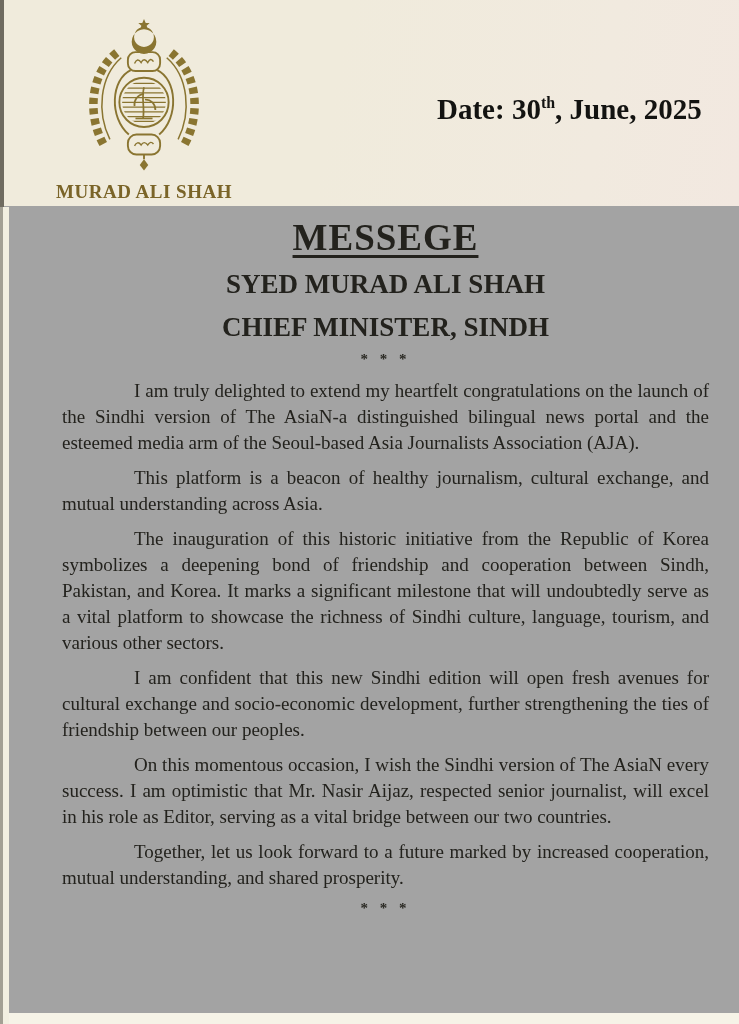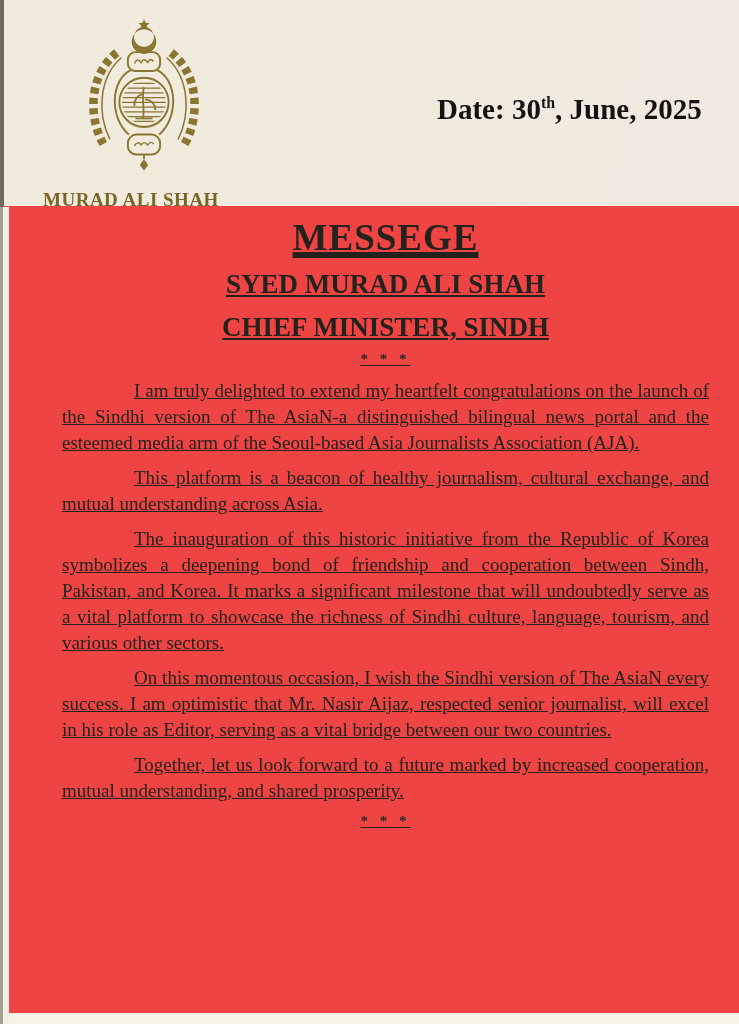--- a/index.html
+++ b/index.html
@@ -13,44 +13,43 @@
   }
   
   .letterhead {
     position:absolute; top:0; left:0; width:100%; height:206px;
     background:linear-gradient(100deg,#f0ebdc 45%, #f1eadf 80%, #f2e8e0 100%);
     border-bottom:1px solid rgba(120,110,80,0.10);
   }
   .emblem { position:absolute; left:68px; top:18px; width:152px; height:163px; }
   .logo-caption {
     position:absolute; left:43px; top:181px; width:202px;
-    font-weight:bold; font-size:19px;
-    color:#7a6428; letter-spacing:0.5px;margin-top:8px;
+    text-align:center; font-weight:bold; font-size:19px;
+    color:#7a6428; letter-spacing:0.5px;
   }
   .header-right { position:absolute; left:437px; top:82px; }
   .office-title {
     font-size:21px; font-weight:bold; color:#6d5a1f; letter-spacing:0.8px;
     white-space:nowrap;
   }
   .date-line {
     margin-top:11px; font-size:29px; font-weight:bold; color:#131311;
     white-space:nowrap;
   }
   .date-line sup { font-size:0.55em; }
   
   .edge-top-left { position:absolute; left:0; top:0; width:4px; height:207px; background:#6f6b60; z-index:6; }
   .edge-body-left { position:absolute; left:0; top:207px; bottom:0; width:9px; background:#f2efe1; border-left:3px solid #a3a094; box-sizing:border-box; z-index:6; }
   .edge-bottom { position:absolute; left:9px; right:0; bottom:0; height:11px; background:#f6f3e7; z-index:5; }
   
   .doc-body {
     position:absolute; top:206px; left:0; right:0; bottom:0;
-    background:#ef4444;
+    background:#a3a3a3;
     padding:4px 30px 0 62px; box-sizing:border-box;
     text-align:center;
-    text-decoration:underline;
   }
   .message-heading {
     font-size:37px; font-weight:bold; margin:6px 0 10px; letter-spacing:1px;
     text-decoration:underline; text-decoration-thickness:3px; text-underline-offset:5px;
   }
   .author-name  { font-size:27px; font-weight:bold; margin:0 0 12px; }
   .author-title { font-size:27px; font-weight:bold; margin:0 0 8px; }
   .separator { font-size:15px; font-weight:bold; letter-spacing:4px; color:#2a2923; }
   .paragraphs {
     margin-top:10px; text-align:justify;
@@ -138,20 +137,21 @@
   <div class="doc-body">
     <div class="message-heading">MESSEGE</div>
     <div class="author-name">SYED MURAD ALI SHAH</div>
     <div class="author-title">CHIEF MINISTER, SINDH</div>
     <div class="separator">* * *</div>
 
     <div class="paragraphs">
       <p>I am truly delighted to extend my heartfelt congratulations on the launch of the Sindhi version of The AsiaN-a distinguished bilingual news portal and the esteemed media arm of the Seoul-based Asia Journalists Association (AJA).</p>
       <p>This platform is a beacon of healthy journalism, cultural exchange, and mutual understanding across Asia.</p>
       <p>The inauguration of this historic initiative from the Republic of Korea symbolizes a deepening bond of friendship and cooperation between Sindh, Pakistan, and Korea.  It marks a significant milestone that will undoubtedly serve as a vital platform to showcase the richness of Sindhi culture, language, tourism, and various other sectors.</p>
+      <p>I am confident that this new Sindhi edition will open fresh avenues for cultural exchange and socio-economic development, further strengthening the ties of friendship between our peoples.</p>
       <p>On this momentous occasion, I wish the Sindhi version of The AsiaN every success. I am optimistic that Mr. Nasir Aijaz, respected senior journalist, will excel in his role as Editor, serving as a vital bridge between our two countries.</p>
       <p>Together, let us look forward to a future marked by increased cooperation, mutual understanding, and shared prosperity.</p>
     </div>
 
     <div class="separator separator-bottom">* * *</div>
   </div>
 
   <div class="edge-top-left"></div>
   <div class="edge-body-left"></div>
   <div class="edge-bottom"></div>

